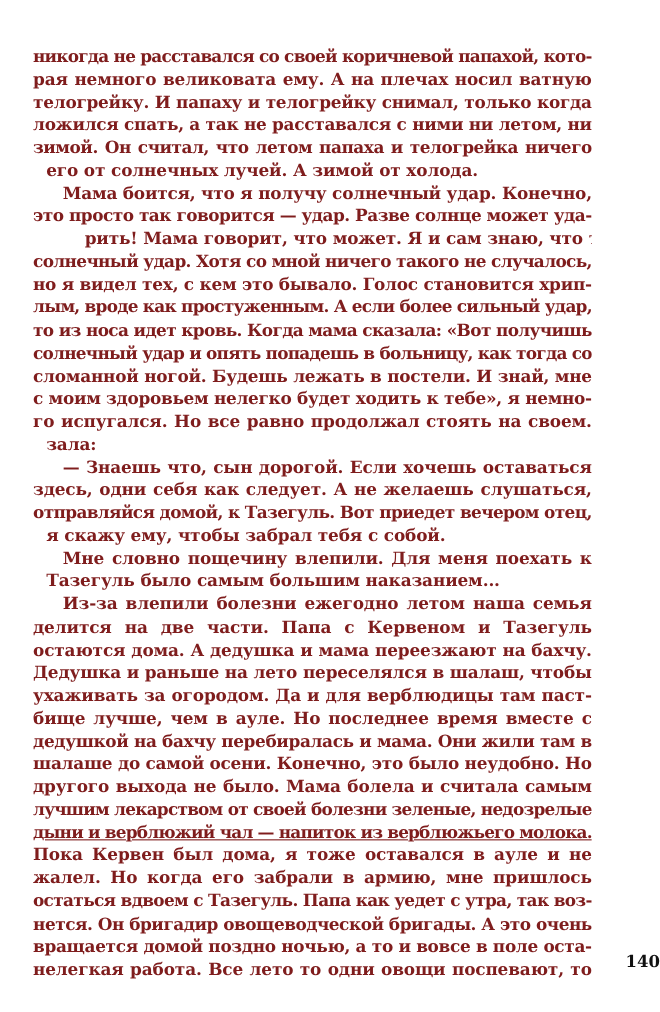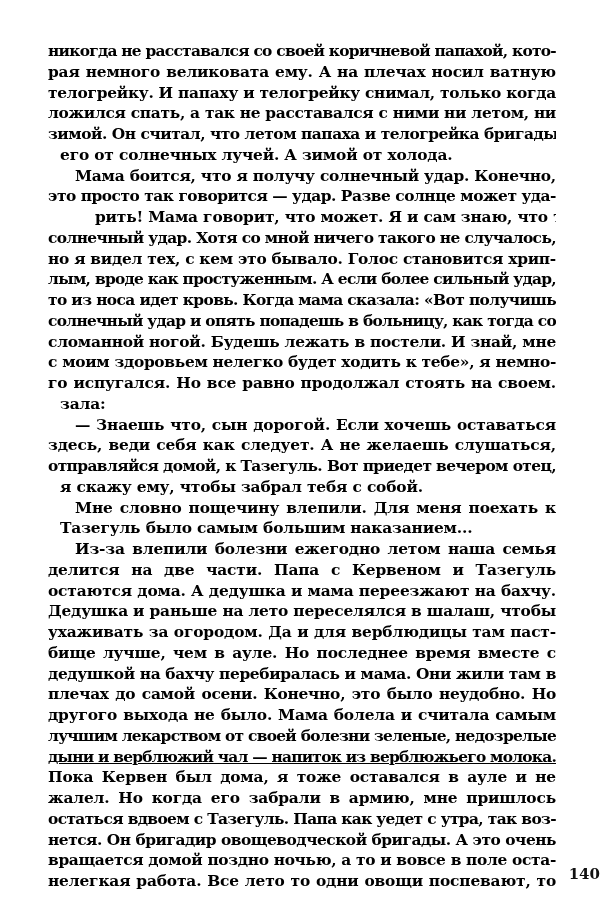--- a/index.html
+++ b/index.html
@@ -1,67 +1,67 @@
 <!DOCTYPE html>
 <html><head>
 <meta charset="utf-8">
 <style>
   html, body { margin:0; padding:0; background:#ffffff; }
   body { width:600px; height:920px; position:relative; overflow:hidden; }
   .page {
-    position:absolute; left:48px; top:41px; width:508px;
+    position:absolute; left:30px; top:41px; width:508px;
     font-family:"DejaVu Serif", "Liberation Serif", serif;
-    font-size:15.4px; line-height:20.75px; color:#000000;
+    font-size:15.4px; line-height:20.75px; color:#7f1d1d;
     font-weight:bold; letter-spacing:-0.15px;
   }
   .line { display:block; white-space:nowrap; text-align:justify; text-align-last:justify; height:20.75px; overflow:hidden; }
   .line.last { text-align-last:left;margin-left:12px; }
   .line.indent { padding-left:27px; }
   .page-number {
     position:absolute; left:0; width:600px; top:865px; text-align:right;
     font-family:"DejaVu Serif", "Liberation Serif", serif; font-weight:bold;
     font-size:15px; color:#111;
   }
 </style>
 </head>
 <body>
 
 <div class="page" id="page-body">
     <span class="line" style="letter-spacing: -0.723191px;">никогда не расставался со своей коричневой папахой, кото-</span>
     <span class="line">рая немного великовата ему. А на плечах носил ватную</span>
     <span class="line" style="letter-spacing: -0.242303px;">телогрейку. И папаху и телогрейку снимал, только когда</span>
     <span class="line" style="letter-spacing: -0.28125px;">ложился спать, а так не расставался с ними ни летом, ни</span>
-    <span class="line" style="letter-spacing: -0.455966px;">зимой. Он считал, что летом папаха и телогрейка бригады</span>
+    <span class="line" style="letter-spacing: -0.455966px;">зимой. Он считал, что летом папаха и телогрейка ничего</span>
     <span class="line last">его от солнечных лучей. А зимой от холода.</span>
     <span class="line indent" style="letter-spacing: -0.216562px;">Мама боится, что я получу солнечный удар. Конечно,</span>
     <span class="line" style="letter-spacing: -0.463058px;">это просто так говорится — удар. Разве солнце может уда-</span>
     <span class="line" style="letter-spacing: -0.169676px; margin-left: 47px;">рить! Мама говорит, что может. Я и сам знаю, что такое</span>
     <span class="line" style="letter-spacing: -0.602567px;">солнечный удар. Хотя со мной ничего такого не случалось,</span>
     <span class="line" style="letter-spacing: -0.253516px;">но я видел тех, с кем это бывало. Голос становится хрип-</span>
     <span class="line" style="letter-spacing: -0.695455px;">лым, вроде как простуженным. А если более сильный удар,</span>
     <span class="line" style="letter-spacing: -0.597824px;">то из носа идет кровь. Когда мама сказала: «Вот получишь</span>
     <span class="line" style="letter-spacing: -0.699665px;">солнечный удар и опять попадешь в больницу, как тогда со</span>
     <span class="line" style="letter-spacing: -0.234611px;">сломанной ногой. Будешь лежать в постели. И знай, мне</span>
     <span class="line" style="letter-spacing: -0.294602px;">с моим здоровьем нелегко будет ходить к тебе», я немно-</span>
     <span class="line">го испугался. Но все равно продолжал стоять на своем.</span>
     <span class="line last">зала:</span>
     <span class="line indent">— Знаешь что, сын дорогой. Если хочешь оставаться</span>
-    <span class="line">здесь, веди себя как следует. А не желаешь слушаться,</span>
+    <span class="line">здесь, одни себя как следует. А не желаешь слушаться,</span>
     <span class="line" style="letter-spacing: -0.594754px;">отправляйся домой, к Тазегуль. Вот приедет вечером отец,</span>
     <span class="line last">я скажу ему, чтобы забрал тебя с собой.</span>
     <span class="line indent">Мне словно пощечину влепили. Для меня поехать к</span>
     <span class="line last">Тазегуль было самым большим наказанием...</span>
     <span class="line indent">Из-за влепили болезни ежегодно летом наша семья</span>
     <span class="line">делится на две части. Папа с Кервеном и Тазегуль</span>
     <span class="line">остаются дома. А дедушка и мама переезжают на бахчу.</span>
     <span class="line" style="letter-spacing: -0.18125px;">Дедушка и раньше на лето переселялся в шалаш, чтобы</span>
     <span class="line">ухаживать за огородом. Да и для верблюдицы там паст-</span>
     <span class="line">бище лучше, чем в ауле. Но последнее время вместе с</span>
     <span class="line" style="letter-spacing: -0.348998px;">дедушкой на бахчу перебиралась и мама. Они жили там в</span>
-    <span class="line" style="letter-spacing: -0.259965px;">плечах до самой осени. Конечно, это было неудобно. Но</span>
+    <span class="line" style="letter-spacing: -0.259965px;">шалаше до самой осени. Конечно, это было неудобно. Но</span>
     <span class="line">другого выхода не было. Мама болела и считала самым</span>
     <span class="line" style="letter-spacing: -0.709606px;">лучшим лекарством от своей болезни зеленые, недозрелые</span>
     <span class="line" style="letter-spacing: -0.746108px; text-decoration: underline;">дыни и верблюжий чал — напиток из верблюжьего молока.</span>
     <span class="line">Пока Кервен был дома, я тоже оставался в ауле и не</span>
     <span class="line">жалел. Но когда его забрали в армию, мне пришлось</span>
     <span class="line" style="letter-spacing: -0.621928px;">остаться вдвоем с Тазегуль. Папа как уедет с утра, так воз-</span>
     <span class="line" style="letter-spacing: -0.461053px;">нется. Он бригадир овощеводческой бригады. А это очень</span>
     <span class="line" style="letter-spacing: -0.313068px;">вращается домой поздно ночью, а то и вовсе в поле оста-</span>
     <span class="line">нелегкая работа. Все лето то одни овощи поспевают, то</span>
   </div>

